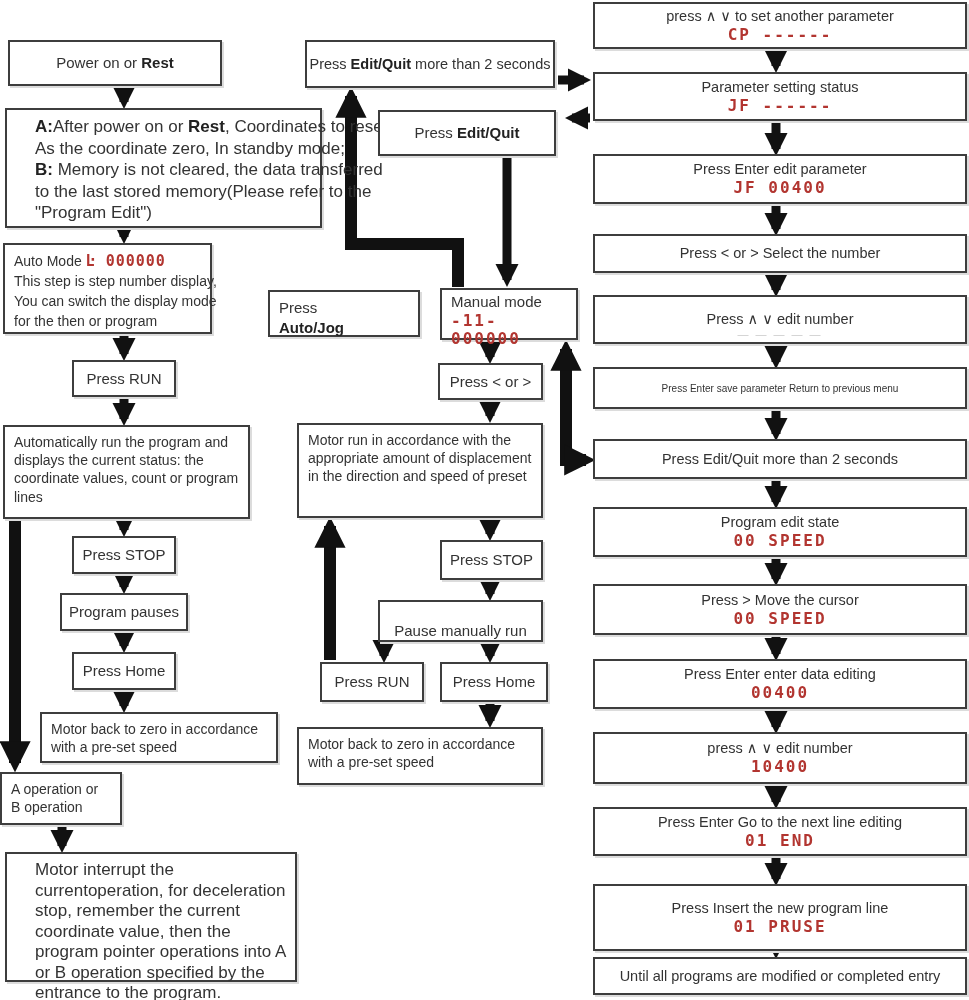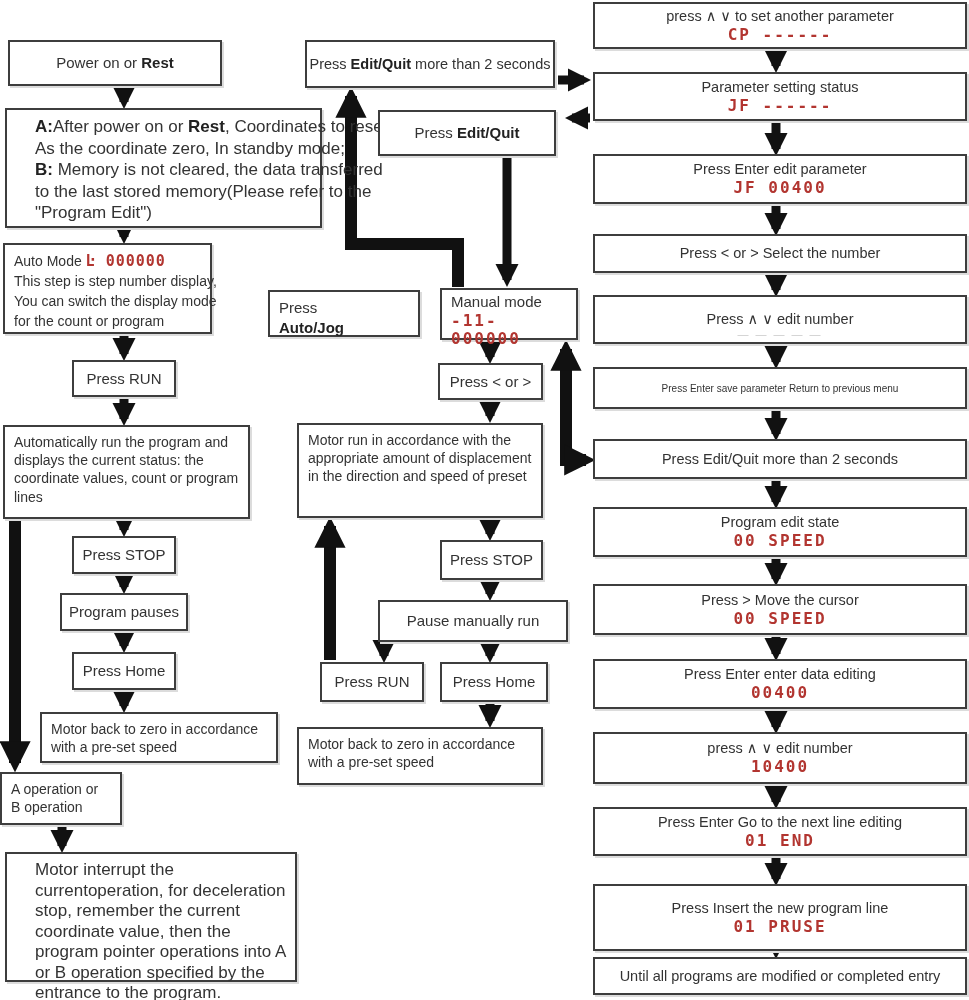--- a/index.html
+++ b/index.html
@@ -101,21 +101,21 @@
     <span class="line nowrap">As the coordinate zero, In standby mode;</span>
     <span class="line nowrap"><b>B:</b><span> Memory is not cleared, the data transferred</span></span>
     <span class="line nowrap">to the last stored memory(Please refer to the</span>
     <span class="line nowrap">"Program Edit")</span>
   </div>
 
   <div class="box left-align small" style="left:3px;top:243px;width:209px;height:91px;line-height:20px;">
     <span class="line nowrap"><span>Auto Mode </span><span class="led led-inline">Ŀ 000000</span></span>
     <span class="line nowrap">This step is step number display,</span>
     <span class="line nowrap">You can switch the display mode</span>
-    <span class="line nowrap">for the count or program</span>
+    <span class="line nowrap">for the then or program</span>
   </div>
 
   <div class="box center" style="left:72px;top:360px;width:104px;height:37px;">
     <span>Press RUN</span>
   </div>
 
   <div class="box left-align small" style="left:3px;top:425px;width:247px;height:94px;">
     <span>Automatically run the program and displays the current status: the coordinate values, count or program lines</span>
   </div>
 
@@ -166,21 +166,21 @@
   </div>
 
   <div class="box left-align small" style="left:297px;top:423px;width:246px;height:95px;">
     <span>Motor run in accordance with the appropriate amount of displacement in the direction and speed of preset</span>
   </div>
 
   <div class="box center" style="left:440px;top:540px;width:103px;height:40px;">
     <span>Press STOP</span>
   </div>
 
-  <div class="box center" style="left:378px;top:600px;width:190px;height:42px;">
+  <div class="box center" style="left:378px;top:600px;width:165px;height:42px;align-items:flex-end;">
     <span>Pause manually run</span>
   </div>
 
   <div class="box center" style="left:320px;top:662px;width:104px;height:40px;">
     <span>Press RUN</span>
   </div>
 
   <div class="box center" style="left:440px;top:662px;width:108px;height:40px;">
     <span>Press Home</span>
   </div>

